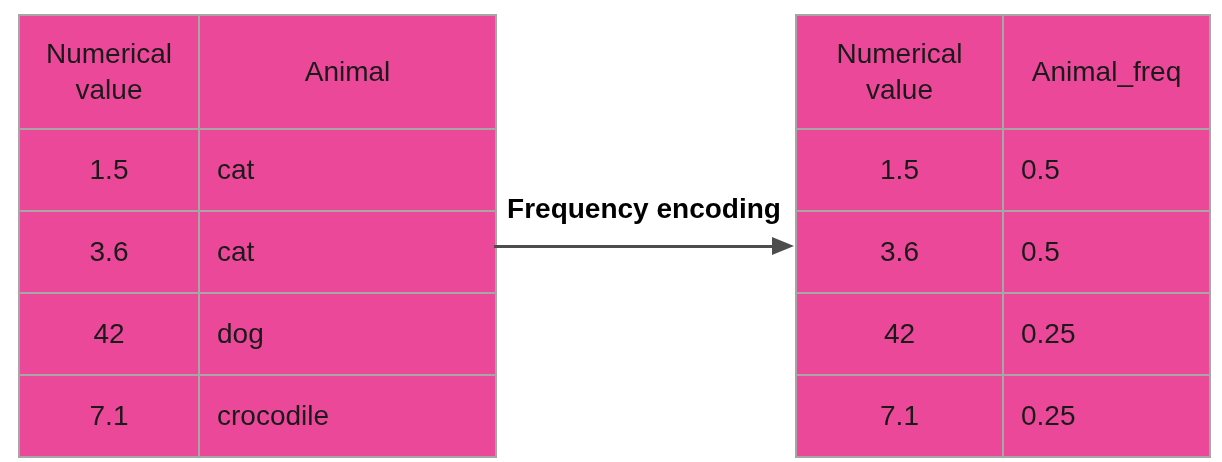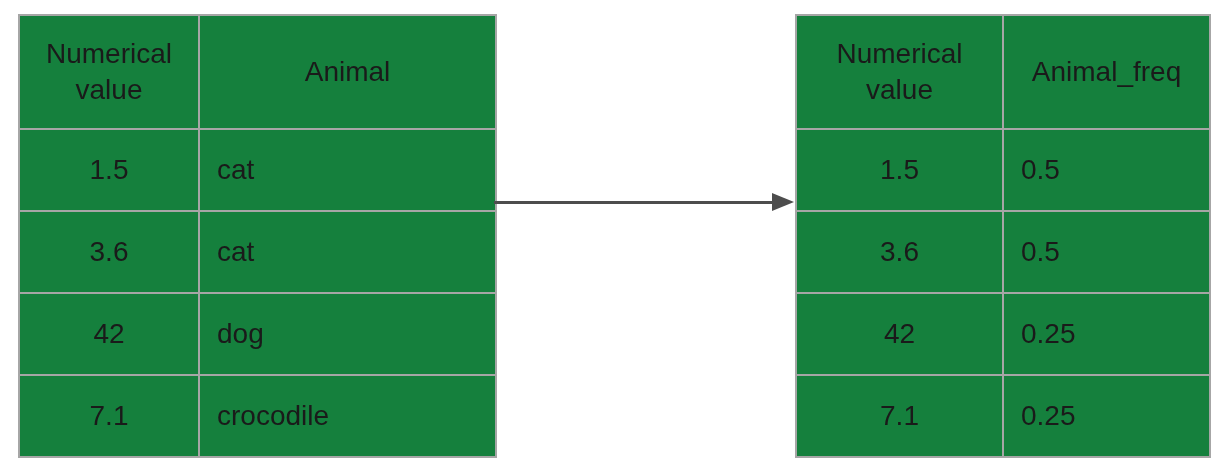--- a/index.html
+++ b/index.html
@@ -9,21 +9,21 @@
     font-family: "Liberation Sans", sans-serif;
     color: #1a1a1a;
     overflow: hidden;
   }
   .canvas { position: relative; width: 1222px; height: 462px; background: #ffffff; }
 
   table.data-table {
     position: absolute;
     border-collapse: collapse;
     table-layout: fixed;
-    background: #15803d;
+    background: #ec4899;
     font-size: 28px;
     color: #1a1a1a;
   }
   .data-table th, .data-table td {
     border: 2px solid #a6a6a6;
     vertical-align: middle;
     font-weight: normal;
   }
   .data-table th { height: 114px; text-align: center; line-height: 1.3; }
   .data-table td { height: 82px; }
@@ -98,20 +98,21 @@
       <td class="cell-left">dog</td>
     </tr>
     <tr>
       <td class="cell-center">7.1</td>
       <td class="cell-left">crocodile</td>
     </tr>
   </tbody>
     </table>
 
   <div class="transform-annotation">
+    <div class="transform-label">Frequency encoding</div>
     <div class="arrow">
       <div class="arrow-line"></div>
       <div class="arrow-head"></div>
     </div>
   </div>
 
   <table class="data-table" id="right-table">
     <colgroup>
         <col class="c1">
         <col class="c2">

